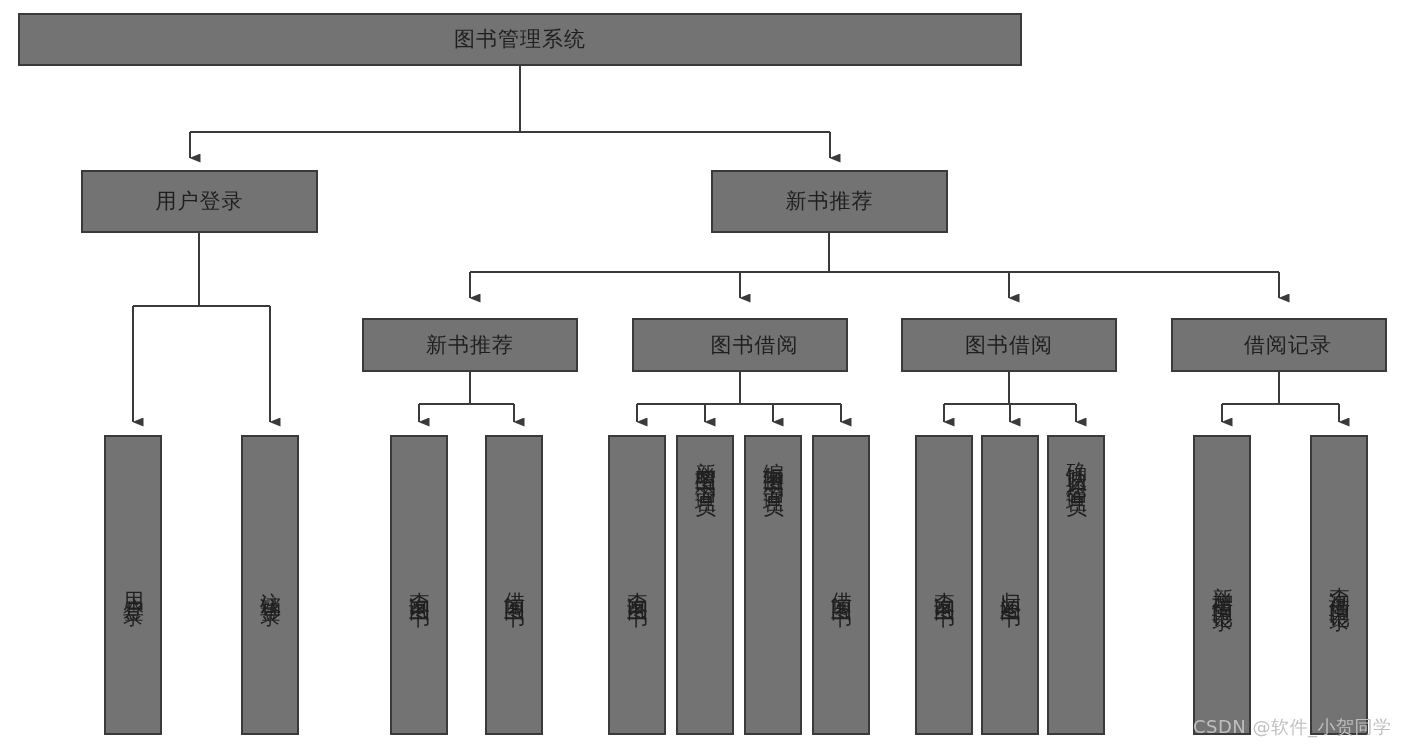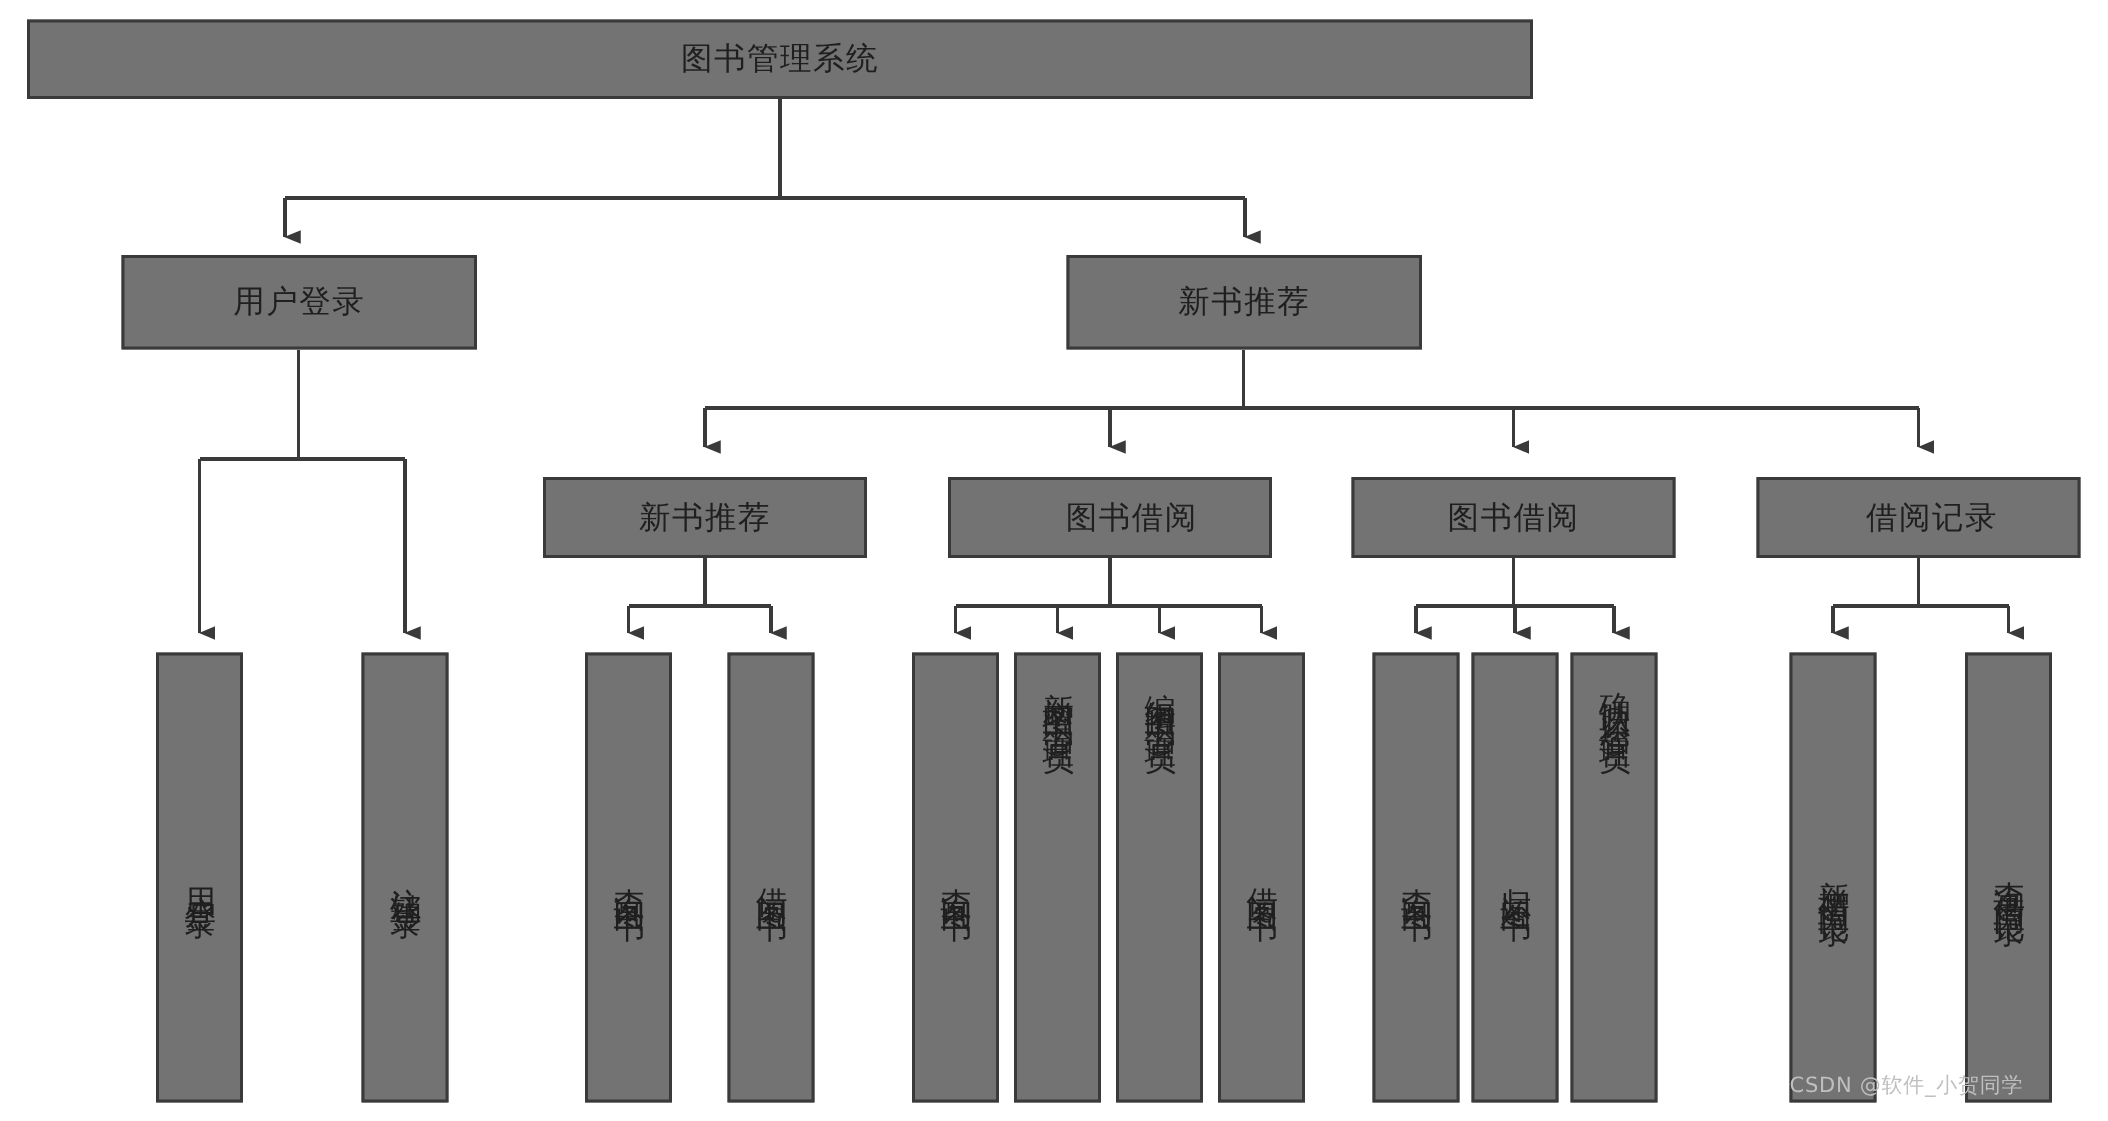--- a/index.html
+++ b/index.html
@@ -56,21 +56,21 @@
     letter-spacing: 5px;
     line-height: 1;
     white-space: nowrap;
   }
   .node-box.vertical.centered {
     align-items: center;
     padding-top: 0;
   }
   .watermark {
     position: absolute;
-    font-size: 14px;
+    font-size: 18px;
     color: #bfbfbf;
     white-space: nowrap;
     letter-spacing: 0.5px;
   }
 </style>
 </head>
 <body>
 
 <div id="diagram-root">
 

